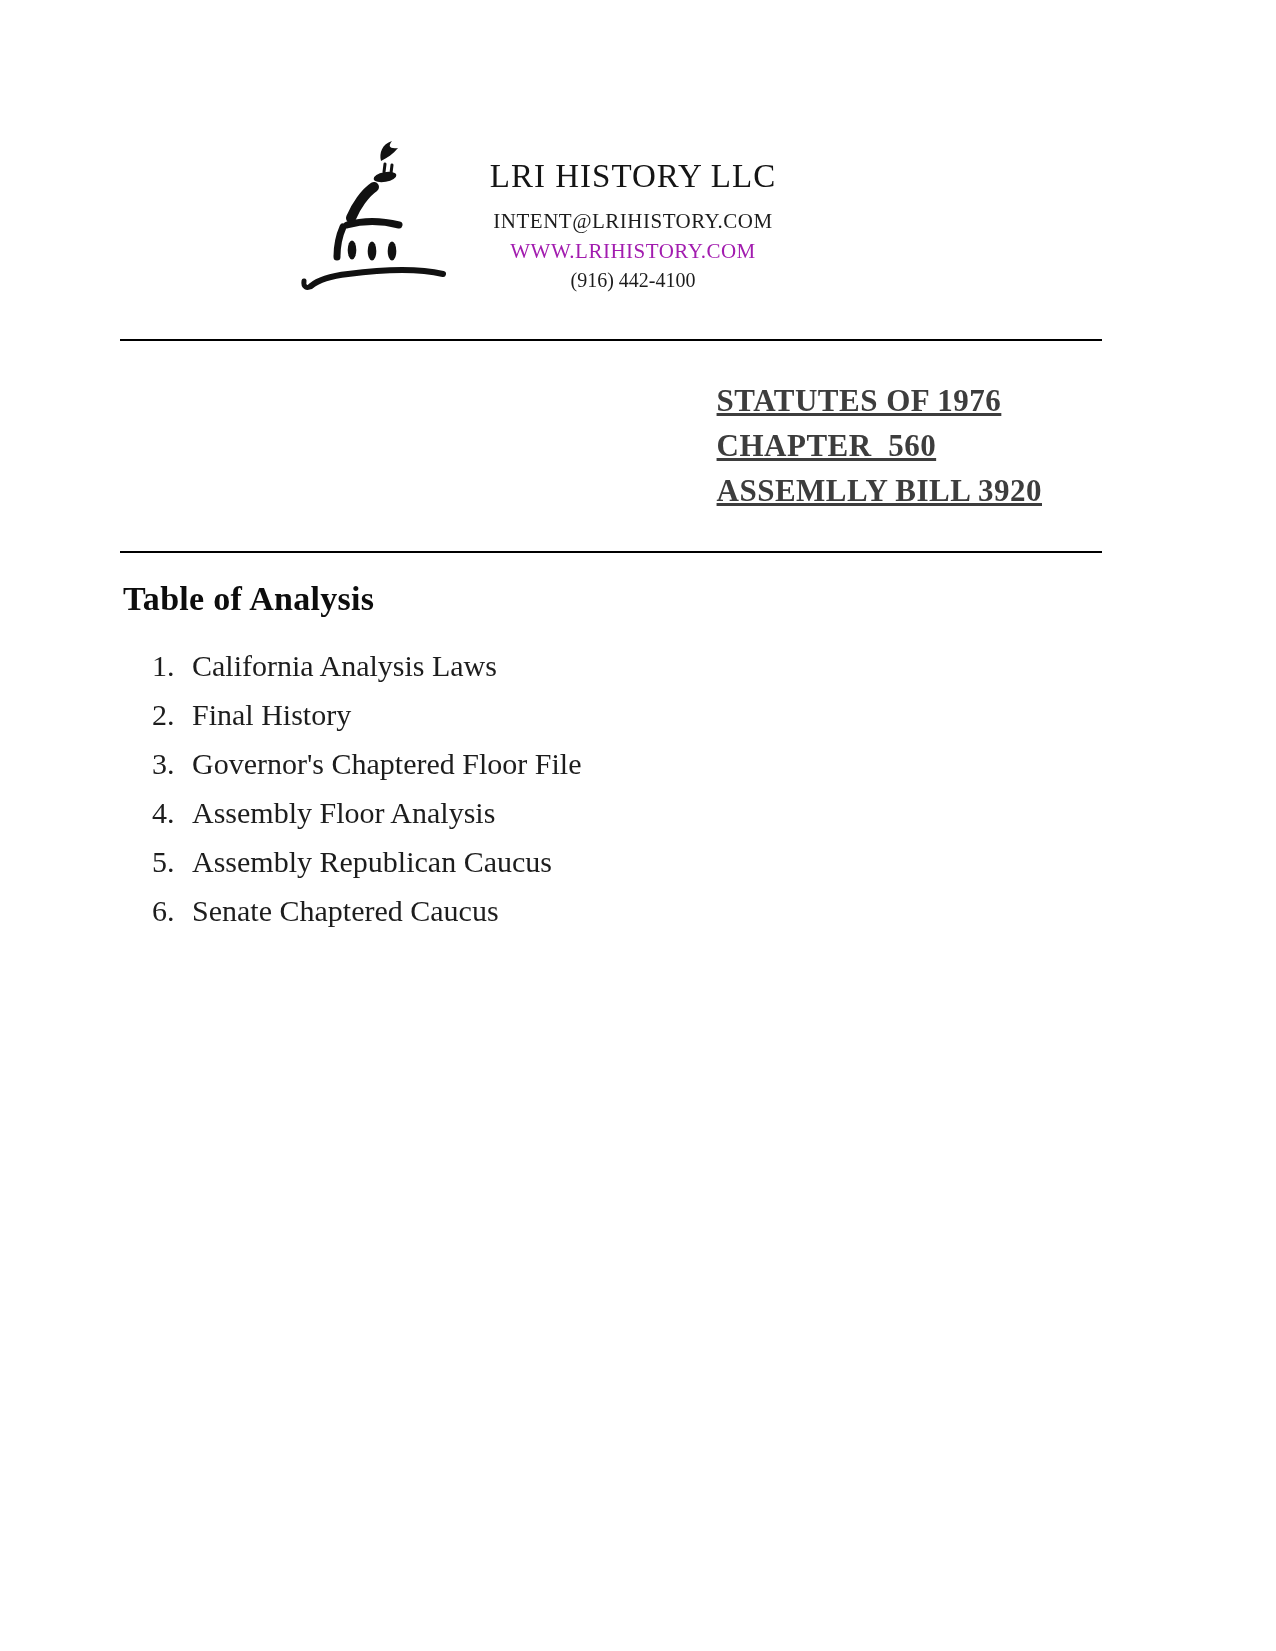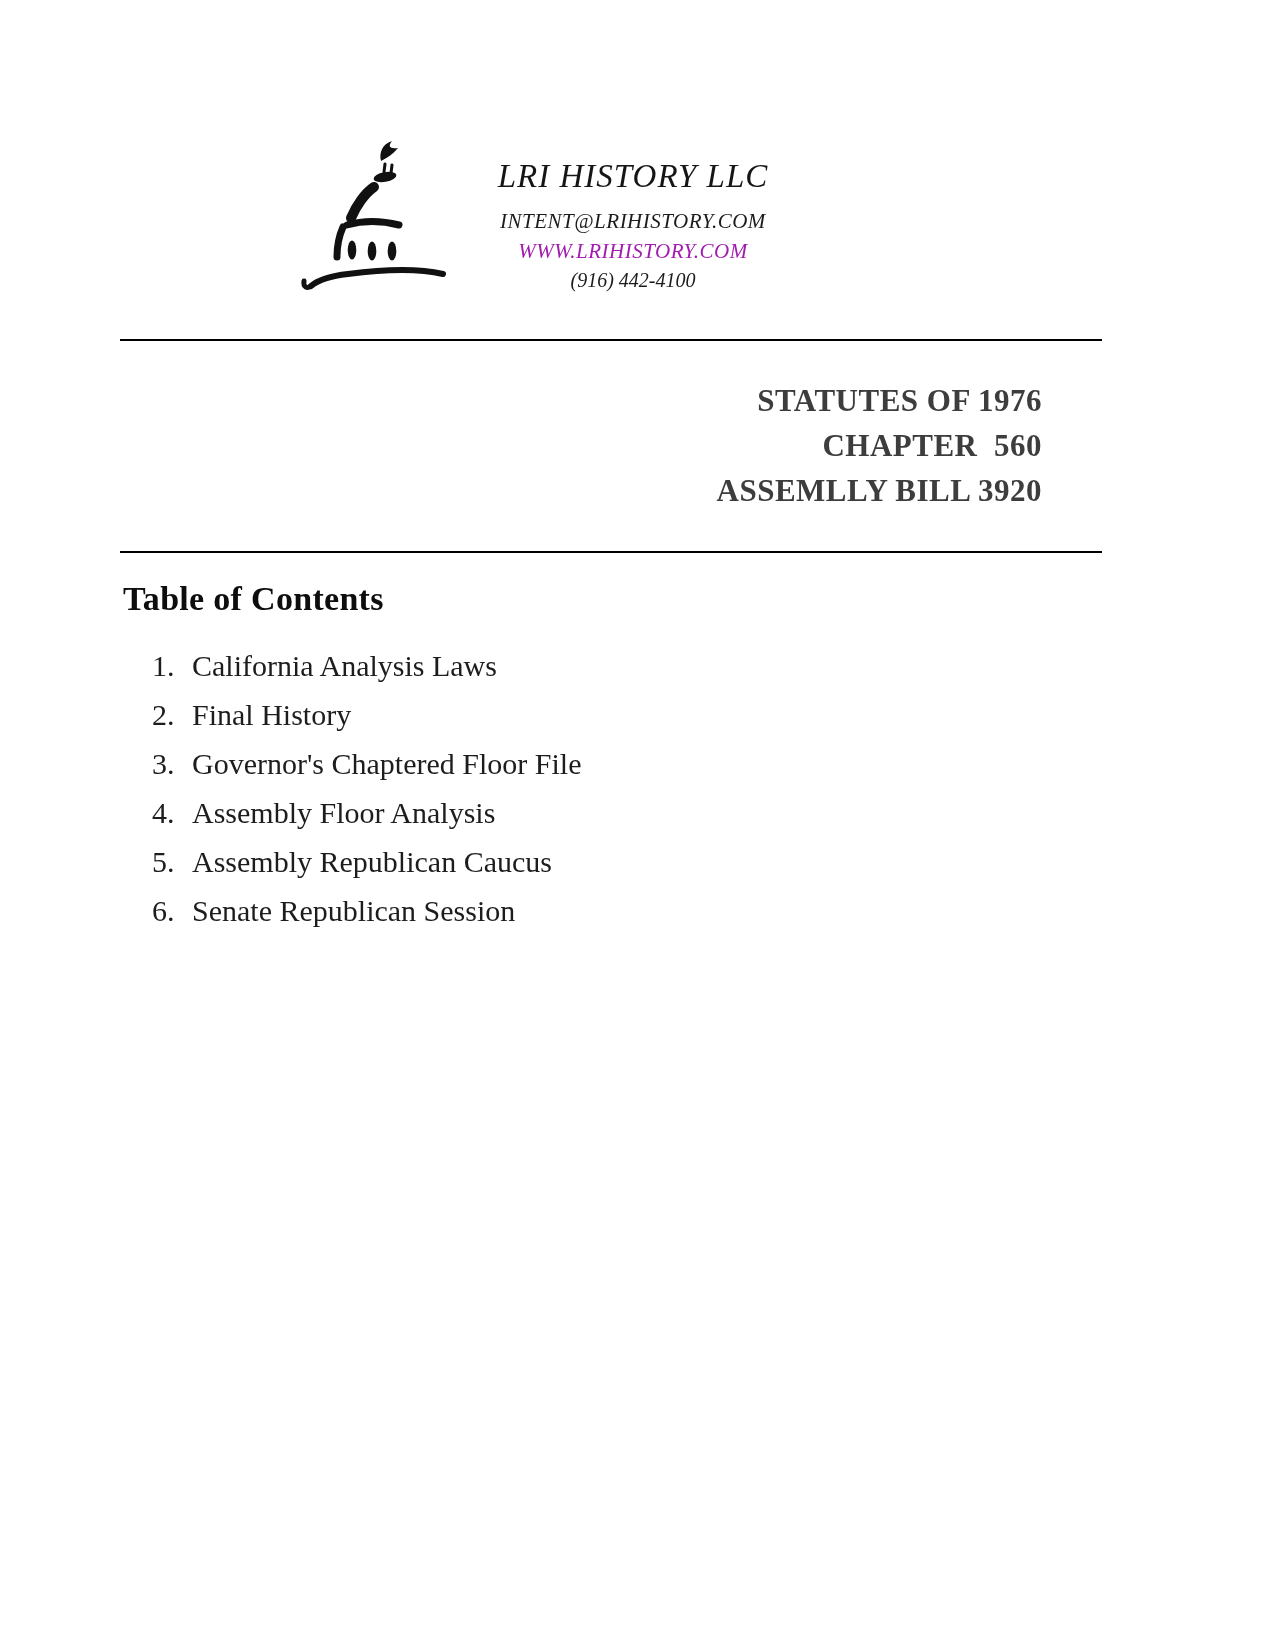--- a/index.html
+++ b/index.html
@@ -22,21 +22,21 @@
     height: 170px;
   }
   .letterhead {
     position: absolute;
     left: 443px;
     top: 0;
     width: 380px;
     height: 310px;
     text-align: center;
   }
-  .letterhead > div { position: absolute; width: 100%; white-space: nowrap; font-style: italic; }
+  .letterhead > div { position: absolute; width: 100%; white-space: nowrap; }
   .company-name {
     top: 158px;
     font-size: 33px;
     letter-spacing: 1px;
     color: #151515;
   }
   .company-email {
     top: 209px;
     font-size: 21px;
     letter-spacing: 0.5px;
@@ -63,26 +63,26 @@
     background: #000000;
   }
   .rule-top { top: 339px; }
   .rule-bottom { top: 551px; }
 
   
   .title-block {
     position: absolute;
     right: 234px;
     top: 378px;
-    text-align: right;
     font-size: 31px;
     font-weight: bold;
     line-height: 45px;
     letter-spacing: 0.5px;
     color: #3d3d3d;
+    text-decoration: underline;
   }
   .title-block > div { white-space: pre; }
 
   
   .toc-heading {
     position: absolute;
     left: 123px;
     top: 580px;
     font-size: 34px;
     font-weight: bold;
@@ -146,21 +146,21 @@
   <div class="rule rule-top"></div>
 
   <div class="title-block">
     <div>STATUTES OF 1976</div>
     <div>CHAPTER  560</div>
     <div>ASSEMLLY BILL 3920</div>
   </div>
 
   <div class="rule rule-bottom"></div>
 
-  <h1 class="toc-heading">Table of Contents</h1>
+  <h1 class="toc-heading">Table of Analysis</h1>
 
   <ol class="toc-list">
     <li class="toc-item">
       <span class="toc-num">1.</span>
       <span class="toc-label">California Analysis Laws</span>
     </li>
     <li class="toc-item">
       <span class="toc-num">2.</span>
       <span class="toc-label">Final History</span>
     </li>
@@ -171,17 +171,17 @@
     <li class="toc-item">
       <span class="toc-num">4.</span>
       <span class="toc-label">Assembly Floor Analysis</span>
     </li>
     <li class="toc-item">
       <span class="toc-num">5.</span>
       <span class="toc-label">Assembly Republican Caucus</span>
     </li>
     <li class="toc-item">
       <span class="toc-num">6.</span>
-      <span class="toc-label">Senate Republican Session</span>
+      <span class="toc-label">Senate Chaptered Caucus</span>
     </li>
   </ol>
 
 </div>
 
 </body></html>

